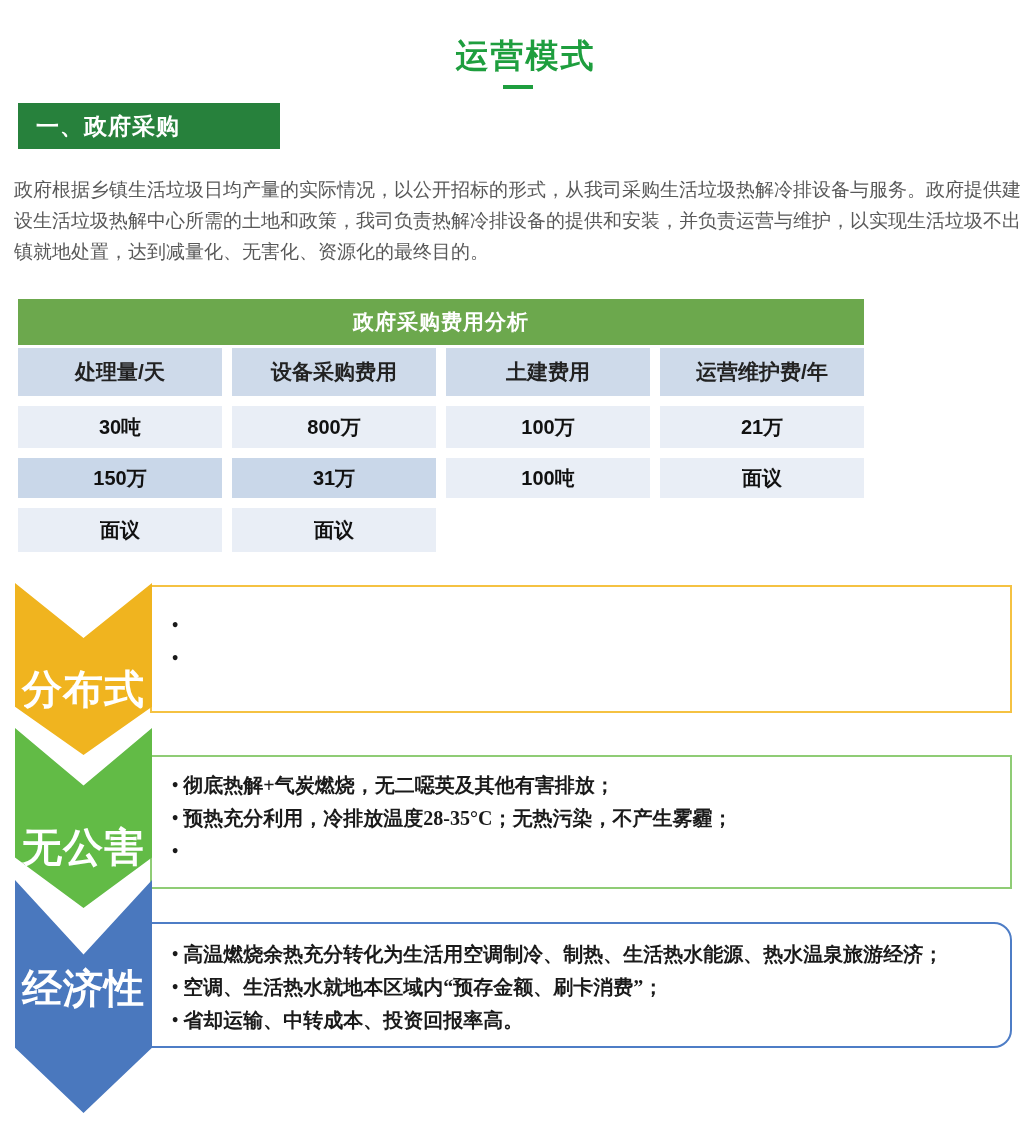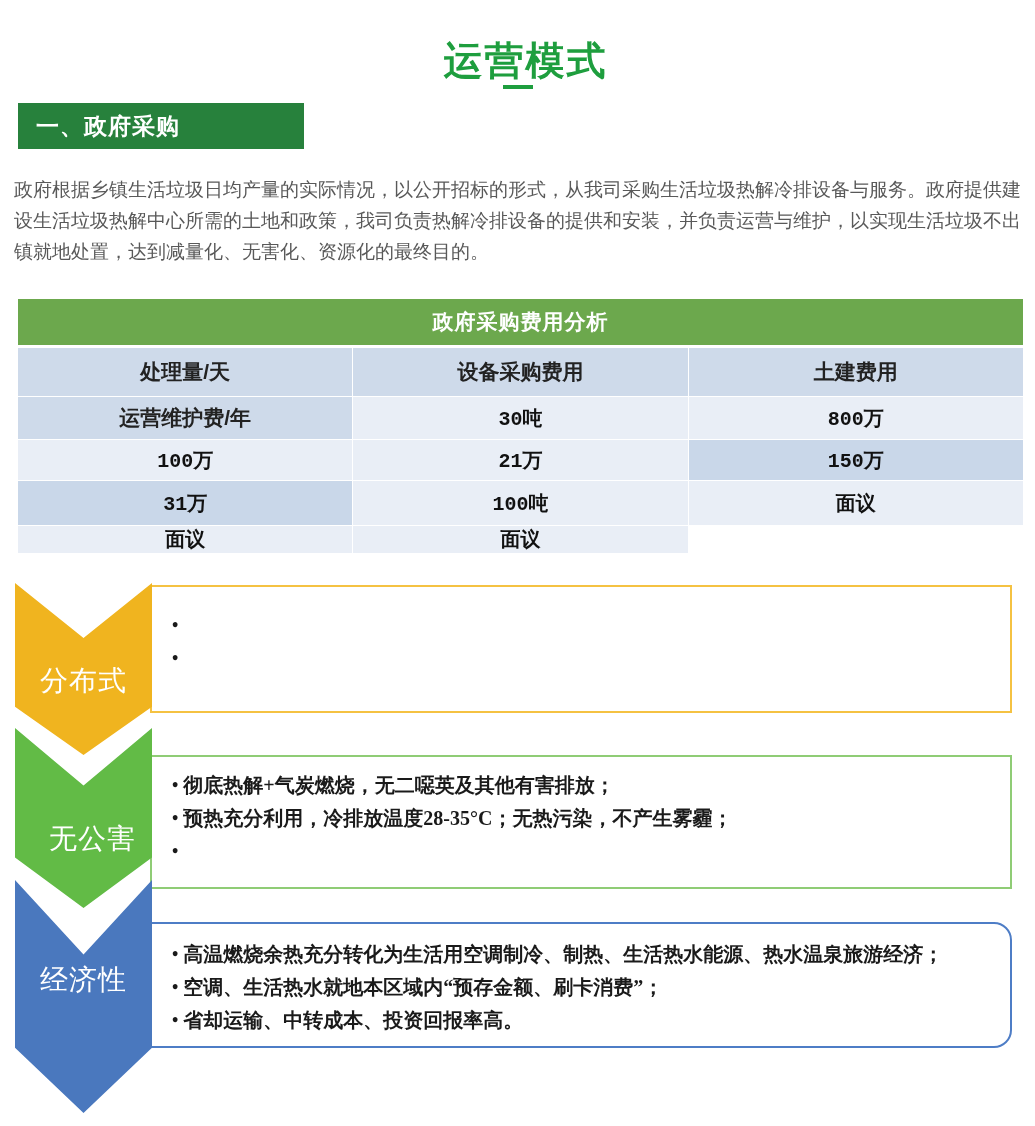--- a/index.html
+++ b/index.html
@@ -10,38 +10,38 @@
     background: #ffffff;
     overflow: hidden;
     font-family: "Liberation Sans", sans-serif;
   }
 
   
   .page-title {
     position: absolute;
     left: 16px; right: 0; top: 34px;
     text-align: center;
-    font-size: 39px;
+    font-size: 33px;
     font-weight: 700;
     color: var(--title-green);
     letter-spacing: 2px;
   }
   .title-divider {
     position: absolute;
     left: 50%; top: 85px;
     transform: translateX(-50%);
     width: 30px; height: 4px;
     background: var(--title-green);
   }
 
   
   .section-bar {
     position: absolute;
     left: 18px; top: 103px;
-    width: 286px; height: 46px;
+    width: 262px; height: 46px;
     background: var(--header-bar-green);
     color: #ffffff;
     font-size: 23px;
     font-weight: 700;
     line-height: 46px;
     padding-left: 18px;
     box-sizing: border-box;
     letter-spacing: 1px;
   }
 
@@ -53,47 +53,47 @@
     font-size: 19px;
     line-height: 31px;
     color: var(--text-grey);
     text-align: justify;
   }
 
   
   .cost-table {
     position: absolute;
     left: 18px; top: 299px;
-    width: 1005px;
+    width: 846px;
   }
   .t-title {
     height: 46px;
     background: var(--table-title-green);
     color: #ffffff;
     font-size: 21px;
     font-weight: 700;
     text-align: center;
     line-height: 46px;
     margin-bottom: 3px;
     letter-spacing: 1px;
   }
   .t-grid {
     display: grid;
-    grid-template-columns: repeat(3, 1fr);
+    grid-template-columns: repeat(4, 1fr);
     grid-template-rows: 48px 42px 40px 44px;
-    gap: 1px;
+    gap: 10px;
   }
   .th {
     background: var(--table-header-blue);
     display: flex; align-items: center; justify-content: center;
     font-size: 21px; font-weight: 700; color: #222222;
   }
   .td {
     display: flex; align-items: center; justify-content: center;
-    font-family: Liberation Mono, monospace;
+    font-family: Liberation Sans, sans-serif;
     font-size: 20px; font-weight: 700; color: #111111;
   }
   .row-light { background: var(--row-light); }
   .row-dark  { background: var(--row-dark); }
 
   
   .chev {
     position: absolute;
     clip-path: polygon(0 0, 50% 32%, 100% 0, 100% 72%, 50% 100%, 0 72%);
     z-index: 2;
@@ -102,26 +102,26 @@
   .chev1 { left: 15px; top: 728px; width: 137px; height: 180px; }
   .chev2 { left: 15px; top: 880px; width: 137px; height: 233px; }
 
   .flabel {
     position: absolute;
     z-index: 3;
     width: 137px;
     text-align: center;
     color: #ffffff;
     font-family: "Liberation Serif", serif;
-    font-size: 28px;
-    font-weight: 400;
+    font-size: 40px;
+    font-weight: 700;
     letter-spacing: 1px;
   }
   .label0 { left: 15px; top: 662px; }
-  .label1 { left: 15px; top: 820px; margin-left: 9px; }
+  .label1 { left: 15px; top: 820px; }
   .label2 { left: 15px; top: 961px; }
 
   .fbox {
     position: absolute;
     left: 150px;
     width: 862px;
     background: #ffffff;
     border: 2px solid #cccccc;
     box-sizing: border-box;
     z-index: 1;

